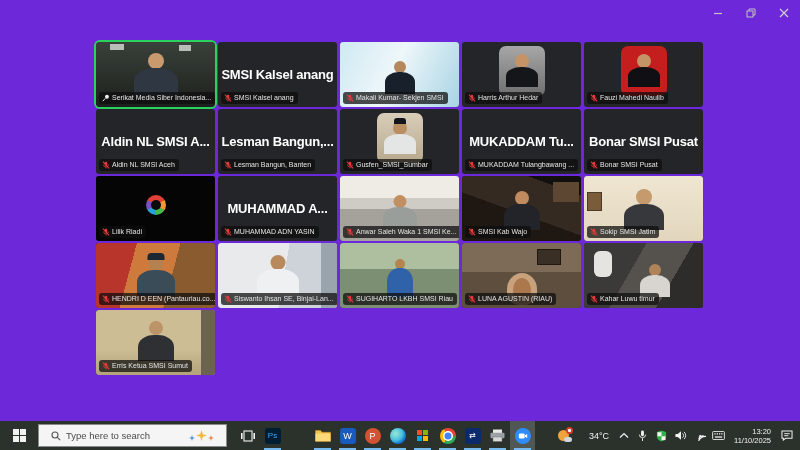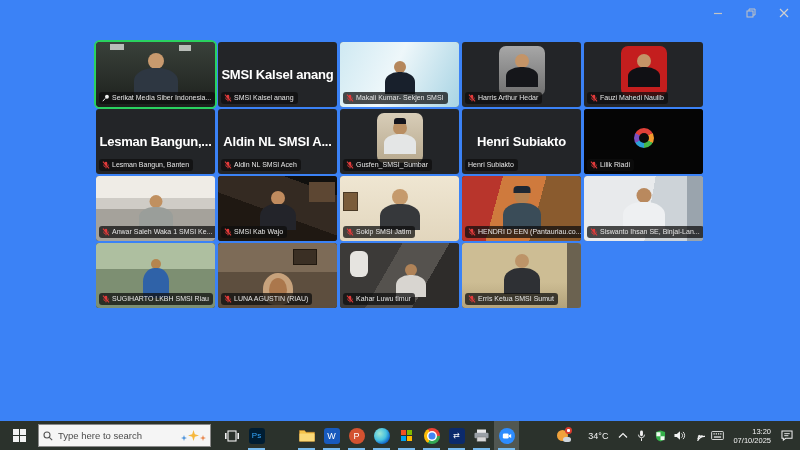--- a/index.html
+++ b/index.html
@@ -1,19 +1,19 @@
 <!DOCTYPE html>
 <html><head>
 <meta charset="utf-8">
 <style>
   html,body{margin:0;padding:0;background:#000;}
   .screen{position:relative;width:800px;height:450px;overflow:hidden;
           font-family:"Liberation Sans","DejaVu Sans",sans-serif;background:#141416;}
   
-  .zoom-window{position:absolute;inset:0 0 29px 0;background:#3b82f6;}
+  .zoom-window{position:absolute;inset:0 0 29px 0;background:#6d28d9;}
   .win-controls{position:absolute;top:0;right:0;display:flex;z-index:5;}
   .wc{width:33px;height:26px;display:flex;align-items:center;justify-content:center;color:#c3c3c3;cursor:pointer;}
   .wc svg{display:block;}
   
   .grid{position:absolute;left:96px;top:42px;display:grid;
         grid-template-columns:repeat(5,119px);grid-auto-rows:65px;column-gap:3px;row-gap:2px;}
   .tile{position:relative;background:#232528;border-radius:3px;overflow:hidden;}
   .tile.active{box-shadow:0 0 0 2px #2ad15f;border-radius:4px;}
   .scene{position:absolute;inset:0;}
   .ph,.pb{position:absolute;left:50%;transform:translateX(-50%);}
@@ -83,21 +83,21 @@
   .scene-car .pb{left:60%;width:30px;height:22px;top:32px;background:#d8d5d0;}
   .scene-tan{background:linear-gradient(180deg,#cdbd94 0 60%,#b3a27a);}
   .scene-tan::before{content:"";position:absolute;right:0;top:0;bottom:0;width:14px;background:#6b6250;}
   .scene-tan .ph{width:14px;height:14px;top:11px;background:#bd9468;}
   .scene-tan .pb{width:36px;height:26px;top:25px;background:#2e3034;}
   
   .taskbar{position:absolute;left:0;right:0;bottom:0;height:29px;background:#2b322c;
            display:flex;align-items:center;z-index:10;}
   .start{width:38px;height:29px;display:flex;align-items:center;justify-content:center;cursor:pointer;}
   .searchbox{width:163px;height:21px;background:#f5f5f5;border:1px solid #8a8a8a;display:flex;align-items:center;
-             padding:0 4px;gap:5px;color:#4c4c4c;font-size:9.5px;cursor:text;}
+             padding:0 12px;gap:5px;color:#4c4c4c;font-size:9.5px;cursor:text;}
   .searchbox .ph-text{flex:1;white-space:nowrap;overflow:hidden;}
   .sparkles{display:flex;align-items:flex-end;gap:1px;}
   .slot{position:relative;width:25px;height:29px;display:flex;align-items:center;justify-content:center;cursor:pointer;}
   .slot.open::after{content:"";position:absolute;left:4px;right:4px;bottom:0;height:2px;background:#76b9ed;}
   .slot.activeapp{background:rgba(255,255,255,.18);}
   .appicon{width:16px;height:16px;display:flex;align-items:center;justify-content:center;
            font-weight:normal;border-radius:3px;font-size:8px;line-height:16px;}
   .ic-photoshop{background:#001d33;color:#34a8ff;}
   .ic-word{background:#185abd;color:#fff;font-size:9px;}
   .ic-powerpoint{background:#d35230;color:#fff;border-radius:50%;font-size:9px;}
@@ -223,87 +223,121 @@
           <path d="M2 4.5 a3 3 0 0 0 6 0" fill="none" stroke="#e23b3b" stroke-width="1"></path>
           <line x1="5" y1="7.5" x2="5" y2="9.2" stroke="#e23b3b" stroke-width="1"></line>
           <line x1="1.2" y1="0.8" x2="8.8" y2="9.2" stroke="#e23b3b" stroke-width="1.3"></line>
         </svg>
 
         <span class="nm">Fauzi Mahedi Naulib</span>
       </div>
     </div>
         <div class="tile">
 
+      <div class="bigname">Aldin NL SMSI A...</div>
+      <div class="nameplate">
+        <svg class="mic" width="8" height="8" viewBox="0 0 10 10">
+          <rect x="3.4" y="0.8" width="3.2" height="5" rx="1.6" fill="#e23b3b"></rect>
+          <path d="M2 4.5 a3 3 0 0 0 6 0" fill="none" stroke="#e23b3b" stroke-width="1"></path>
+          <line x1="5" y1="7.5" x2="5" y2="9.2" stroke="#e23b3b" stroke-width="1"></line>
+          <line x1="1.2" y1="0.8" x2="8.8" y2="9.2" stroke="#e23b3b" stroke-width="1.3"></line>
+        </svg>
+
+        <span class="nm">Aldin NL SMSI Aceh</span>
+      </div>
+    </div>
+        <div class="tile">
+
       <div class="bigname">Lesman  Bangun,...</div>
       <div class="nameplate">
         <svg class="mic" width="8" height="8" viewBox="0 0 10 10">
           <rect x="3.4" y="0.8" width="3.2" height="5" rx="1.6" fill="#e23b3b"></rect>
           <path d="M2 4.5 a3 3 0 0 0 6 0" fill="none" stroke="#e23b3b" stroke-width="1"></path>
           <line x1="5" y1="7.5" x2="5" y2="9.2" stroke="#e23b3b" stroke-width="1"></line>
           <line x1="1.2" y1="0.8" x2="8.8" y2="9.2" stroke="#e23b3b" stroke-width="1.3"></line>
         </svg>
 
         <span class="nm">Lesman Bangun, Banten</span>
       </div>
     </div>
         <div class="tile">
 
-      <div class="bigname">Aldin NL SMSI A...</div>
-      <div class="nameplate">
-        <svg class="mic" width="8" height="8" viewBox="0 0 10 10">
-          <rect x="3.4" y="0.8" width="3.2" height="5" rx="1.6" fill="#e23b3b"></rect>
-          <path d="M2 4.5 a3 3 0 0 0 6 0" fill="none" stroke="#e23b3b" stroke-width="1"></path>
-          <line x1="5" y1="7.5" x2="5" y2="9.2" stroke="#e23b3b" stroke-width="1"></line>
-          <line x1="1.2" y1="0.8" x2="8.8" y2="9.2" stroke="#e23b3b" stroke-width="1.3"></line>
-        </svg>
-
-        <span class="nm">Aldin NL SMSI Aceh</span>
-      </div>
-    </div>
-        <div class="tile">
-
       <div class="photo photo-peci">
         <div class="ph"></div>
         <div class="pb"></div>
       </div>
 
       <div class="nameplate">
         <svg class="mic" width="8" height="8" viewBox="0 0 10 10">
           <rect x="3.4" y="0.8" width="3.2" height="5" rx="1.6" fill="#e23b3b"></rect>
           <path d="M2 4.5 a3 3 0 0 0 6 0" fill="none" stroke="#e23b3b" stroke-width="1"></path>
           <line x1="5" y1="7.5" x2="5" y2="9.2" stroke="#e23b3b" stroke-width="1"></line>
           <line x1="1.2" y1="0.8" x2="8.8" y2="9.2" stroke="#e23b3b" stroke-width="1.3"></line>
         </svg>
 
         <span class="nm">Gusfen_SMSI_Sumbar</span>
       </div>
     </div>
         <div class="tile">
 
-      <div class="bigname">Henri Subiakto</div>
-      <div class="nameplate">
-
-        <span class="nm">Henri Subiakto</span>
+      <div class="bigname">MUKADDAM  Tu...</div>
+      <div class="nameplate">
+        <svg class="mic" width="8" height="8" viewBox="0 0 10 10">
+          <rect x="3.4" y="0.8" width="3.2" height="5" rx="1.6" fill="#e23b3b"></rect>
+          <path d="M2 4.5 a3 3 0 0 0 6 0" fill="none" stroke="#e23b3b" stroke-width="1"></path>
+          <line x1="5" y1="7.5" x2="5" y2="9.2" stroke="#e23b3b" stroke-width="1"></line>
+          <line x1="1.2" y1="0.8" x2="8.8" y2="9.2" stroke="#e23b3b" stroke-width="1.3"></line>
+        </svg>
+
+        <span class="nm">MUKADDAM Tulangbawang ...</span>
+      </div>
+    </div>
+        <div class="tile">
+
+      <div class="bigname">Bonar SMSI Pusat</div>
+      <div class="nameplate">
+        <svg class="mic" width="8" height="8" viewBox="0 0 10 10">
+          <rect x="3.4" y="0.8" width="3.2" height="5" rx="1.6" fill="#e23b3b"></rect>
+          <path d="M2 4.5 a3 3 0 0 0 6 0" fill="none" stroke="#e23b3b" stroke-width="1"></path>
+          <line x1="5" y1="7.5" x2="5" y2="9.2" stroke="#e23b3b" stroke-width="1"></line>
+          <line x1="1.2" y1="0.8" x2="8.8" y2="9.2" stroke="#e23b3b" stroke-width="1.3"></line>
+        </svg>
+
+        <span class="nm">Bonar SMSI Pusat</span>
       </div>
     </div>
         <div class="tile">
       <div class="scene scene-logo">
         
         
       </div>
 
       <div class="nameplate">
         <svg class="mic" width="8" height="8" viewBox="0 0 10 10">
           <rect x="3.4" y="0.8" width="3.2" height="5" rx="1.6" fill="#e23b3b"></rect>
           <path d="M2 4.5 a3 3 0 0 0 6 0" fill="none" stroke="#e23b3b" stroke-width="1"></path>
           <line x1="5" y1="7.5" x2="5" y2="9.2" stroke="#e23b3b" stroke-width="1"></line>
           <line x1="1.2" y1="0.8" x2="8.8" y2="9.2" stroke="#e23b3b" stroke-width="1.3"></line>
         </svg>
 
         <span class="nm">Lilik Riadi</span>
+      </div>
+    </div>
+        <div class="tile">
+
+      <div class="bigname">MUHAMMAD  A...</div>
+      <div class="nameplate">
+        <svg class="mic" width="8" height="8" viewBox="0 0 10 10">
+          <rect x="3.4" y="0.8" width="3.2" height="5" rx="1.6" fill="#e23b3b"></rect>
+          <path d="M2 4.5 a3 3 0 0 0 6 0" fill="none" stroke="#e23b3b" stroke-width="1"></path>
+          <line x1="5" y1="7.5" x2="5" y2="9.2" stroke="#e23b3b" stroke-width="1"></line>
+          <line x1="1.2" y1="0.8" x2="8.8" y2="9.2" stroke="#e23b3b" stroke-width="1.3"></line>
+        </svg>
+
+        <span class="nm">MUHAMMAD ADN YASIN</span>
       </div>
     </div>
         <div class="tile">
       <div class="scene scene-ceiling">
         <div class="ph"></div>
         <div class="pb"></div>
       </div>
 
       <div class="nameplate">
         <svg class="mic" width="8" height="8" viewBox="0 0 10 10">
@@ -593,21 +627,21 @@
             <rect x="0.5" y="0.5" width="13" height="9" rx="1" fill="none" stroke="#f2f2f2" stroke-width="1"></rect>
             <rect x="2.5" y="2.5" width="1.4" height="1.4" fill="#f2f2f2"></rect>
             <rect x="5" y="2.5" width="1.4" height="1.4" fill="#f2f2f2"></rect>
             <rect x="7.5" y="2.5" width="1.4" height="1.4" fill="#f2f2f2"></rect>
             <rect x="10" y="2.5" width="1.4" height="1.4" fill="#f2f2f2"></rect>
             <rect x="3" y="6" width="8" height="1.4" fill="#f2f2f2"></rect>
           </svg>
       </div>
       <div class="clock">
         <span>13:20</span>
-        <span>07/10/2025</span>
+        <span>11/10/2025</span>
       </div>
       <div class="trayic">
         <svg width="12" height="11" viewBox="0 0 13 12">
             <path d="M1 1 H12 V9 H5 L2.5 11 V9 H1 Z" fill="none" stroke="#f2f2f2" stroke-width="1.1"></path>
             <line x1="3.5" y1="4" x2="9.5" y2="4" stroke="#f2f2f2" stroke-width="1"></line>
             <line x1="3.5" y1="6.2" x2="8" y2="6.2" stroke="#f2f2f2" stroke-width="1"></line>
           </svg>
       </div>
     </div>
   </div>

